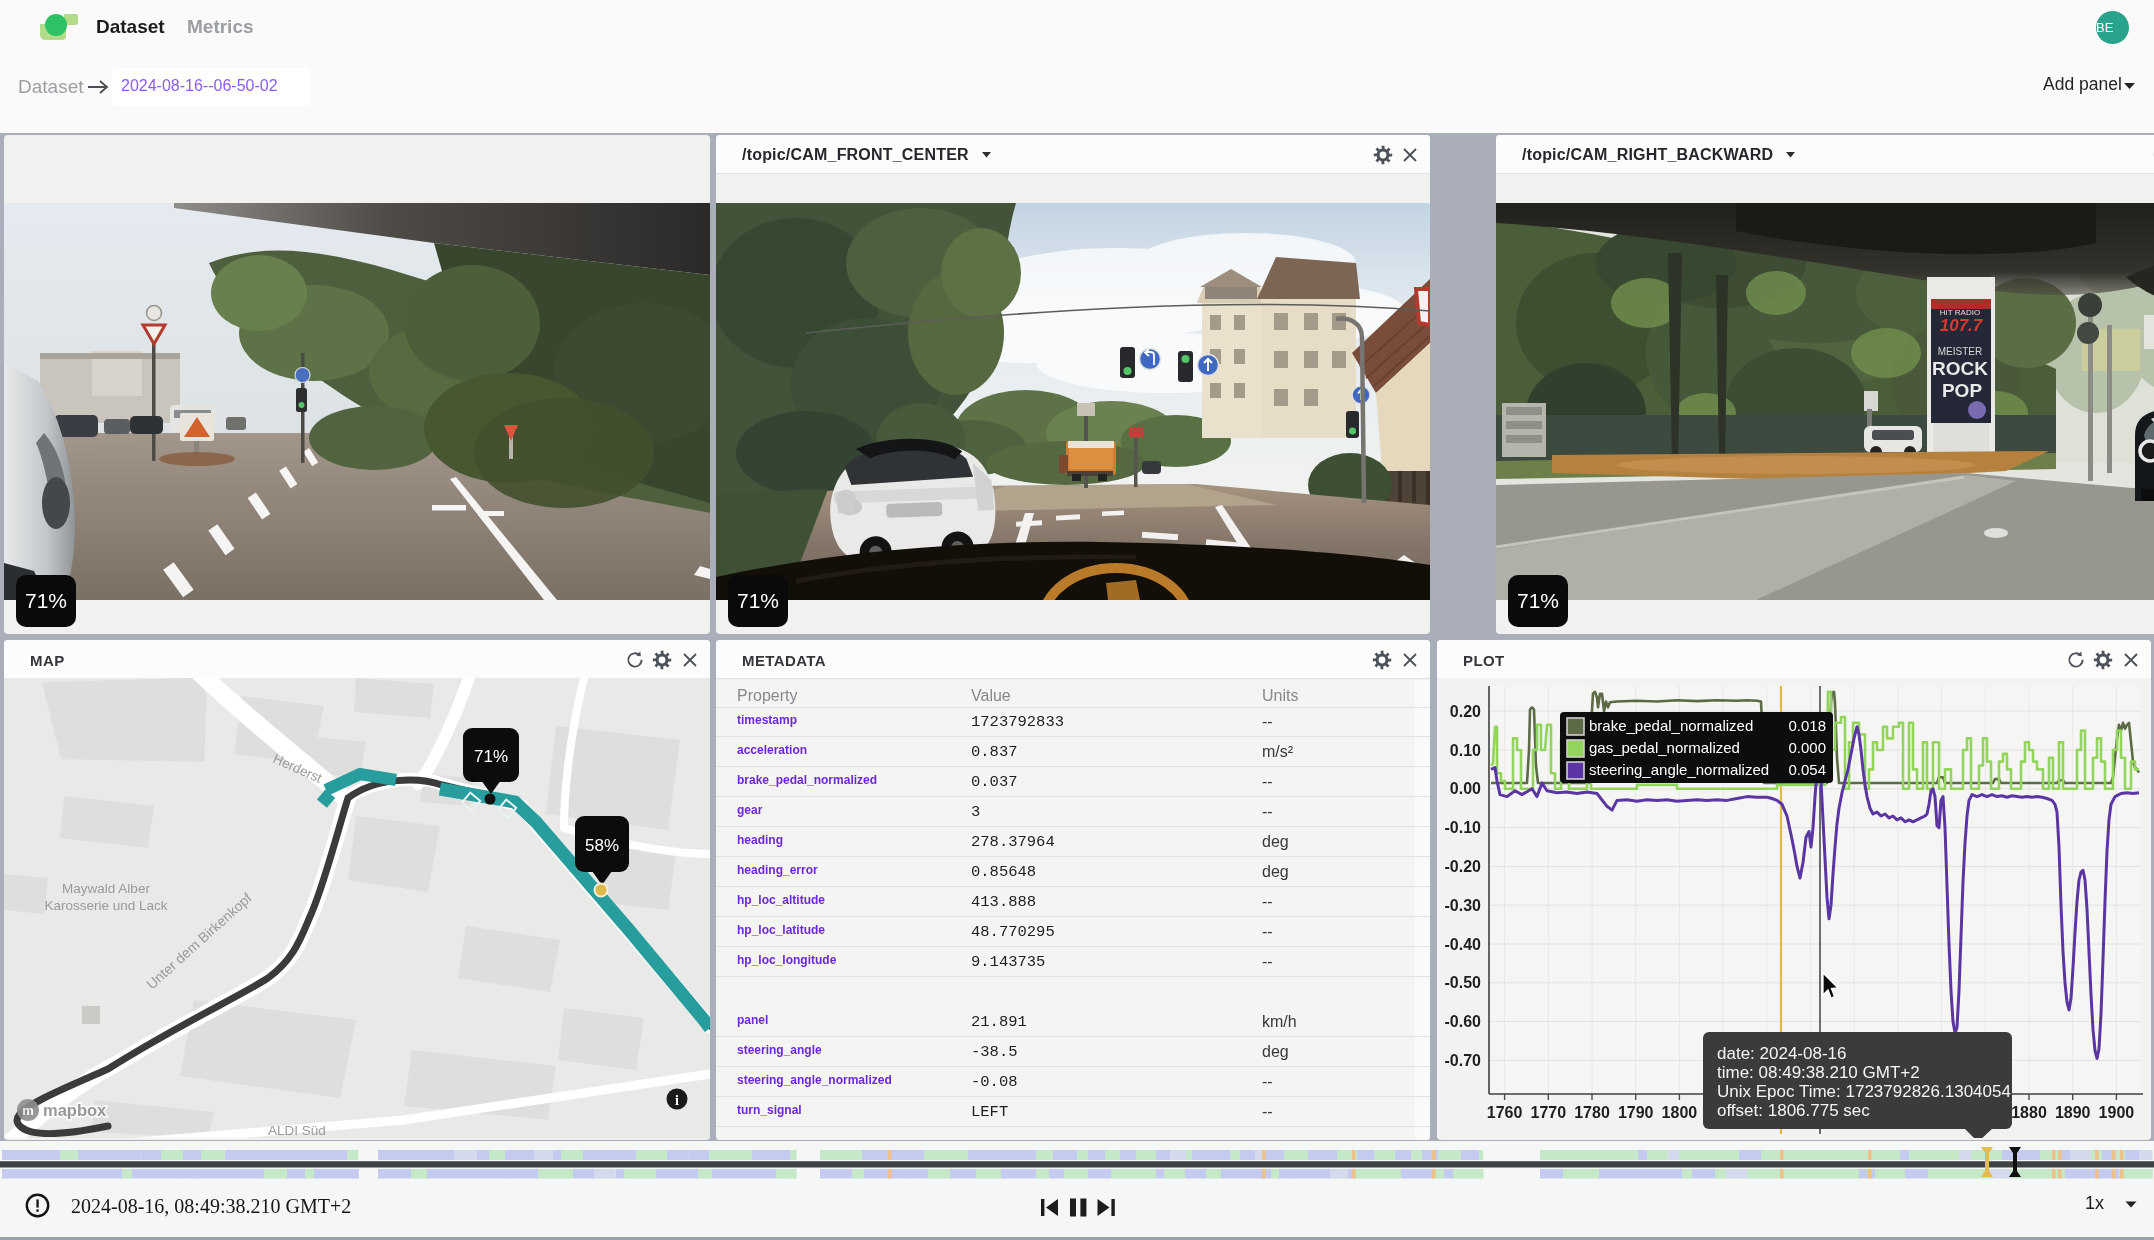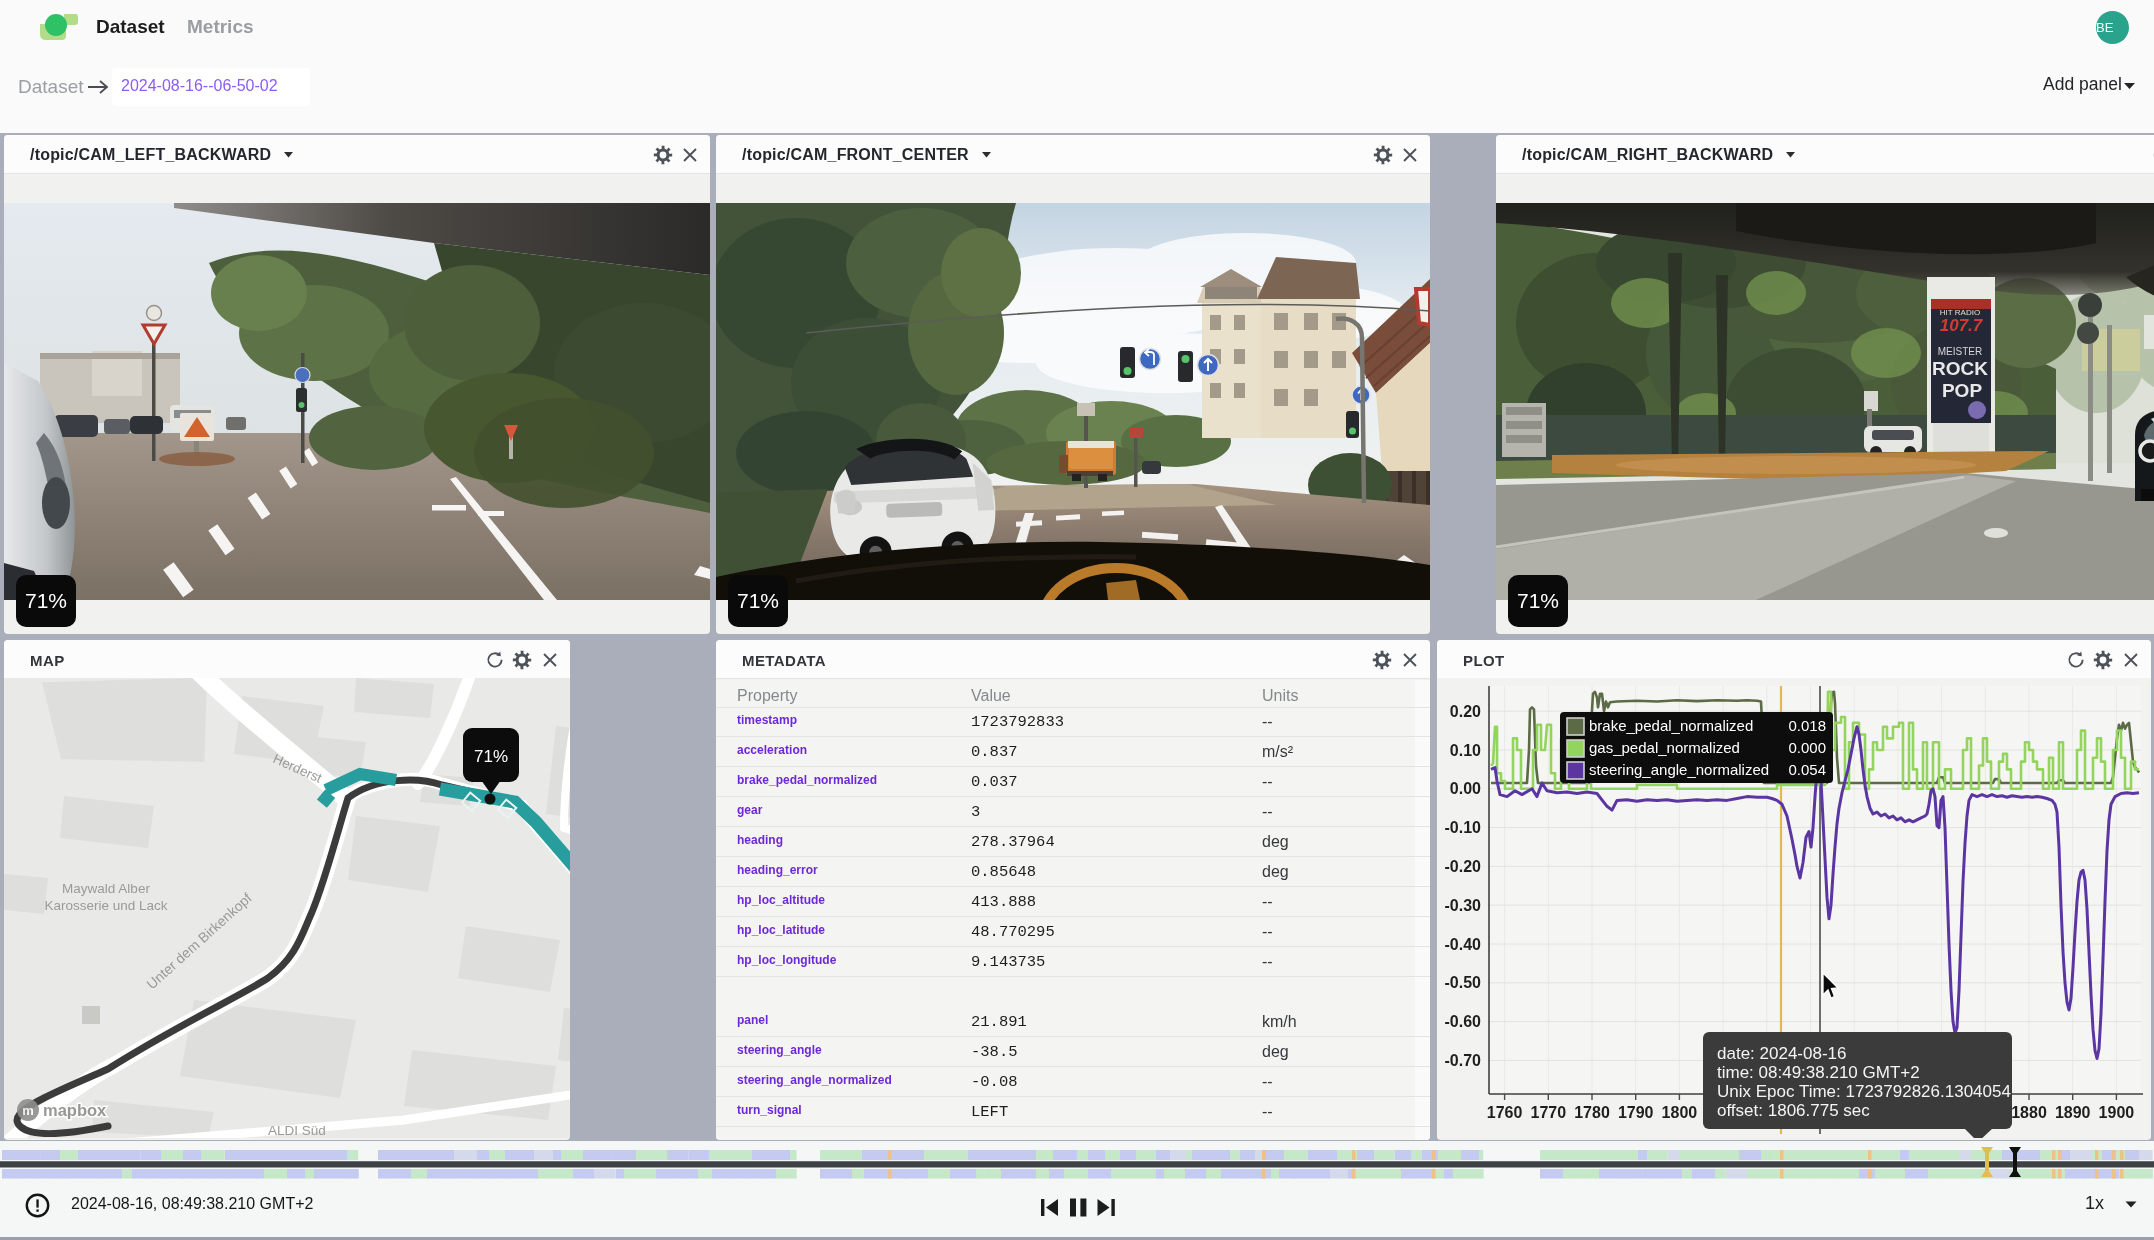--- a/index.html
+++ b/index.html
@@ -69,32 +69,20 @@
     <div class="abs" style="left:121px;top:21px;font-size:16px;color:#8b5cf6;">2024-08-16--06-50-02</div>
     <div class="abs" style="left:2043px;top:18px;font-size:17.5px;color:#232529">Add panel</div>
     <svg class="abs" style="left:2122px;top:25px" width="15" height="10" viewBox="0 0 15 10">
       <path d="M2 2 L7.5 8 L13 2 Z" fill="#232529"></path>
     </svg>
   </div>
 
   <div id="grid">
 
     <div class="panel" id="p-cam1" style="left:4px;top:1.5px;width:706px;height:499px">
-      <div class="phead">
-        <div class="ptitle">/topic/CAM_LEFT_BACKWARD<svg style="margin-left:13px;vertical-align:2px" width="9" height="6" viewBox="0 0 9 6">
-              <use href="#ic-caret"></use>
-            </svg></div>
-
-        <svg class="abs" style="right:37px;top:10px" width="20" height="20" viewBox="0 0 20 20">
-            <use href="#ic-gear"></use>
-          </svg>
-        <svg class="abs" style="right:12px;top:12px" width="16" height="16" viewBox="0 0 16 16">
-            <use href="#ic-x"></use>
-          </svg>
-      </div>
       <div class="abs" style="left:0;top:68px;width:706px;height:397px" id="scene1"><svg width="706" height="397" viewBox="0 0 706 397">
 <defs>
 <linearGradient id="g1sky" x1="0" y1="0" x2="0" y2="1">
   <stop offset="0" stop-color="#e4eaef"></stop>
                 <stop offset="1" stop-color="#d8dcdc"></stop>
 </linearGradient>
 <linearGradient id="g1br" x1="0" y1="0" x2="1" y2="0">
   <stop offset="0" stop-color="#8f8d8a"></stop>
                 <stop offset="0.4" stop-color="#4e4a46"></stop>
                 <stop offset="1" stop-color="#2b2a28"></stop>
@@ -434,21 +422,21 @@
 <path d="M 648 232 C 652 218 668 212 690 212 L 714 212 L 714 238 L 650 240 Z" fill="#5f6a6e"></path>
 <path d="M 655 216 C 668 210 686 210 700 212 L 698 220 C 684 216 668 218 660 222 Z" fill="#cfd4d4"></path>
 <circle cx="654" cy="248" r="10" fill="#1a1a1a" stroke="#e8e8e6" stroke-width="3.5"></circle>
 <rect x="664" y="256" width="40" height="18" rx="4" fill="#b9b9b4"></rect>
 <rect x="645" y="286" width="18" height="12" fill="#0c0c0c"></rect>
 </g>
 </svg></div>
       <div class="badge" style="left:12px;top:440px">71%</div>
     </div>
 
-    <div class="panel" id="p-map" style="left:4px;top:506.5px;width:566px;height:500px">
+    <div class="panel" id="p-map" style="left:4px;top:506.5px;width:706px;height:500px">
       <div class="phead">
         <div class="ptitle2">MAP</div>
         <svg class="abs" style="right:66px;top:11px" width="18" height="18" viewBox="0 0 18 18">
             <use href="#ic-refresh"></use>
           </svg>
         <svg class="abs" style="right:38px;top:10px" width="20" height="20" viewBox="0 0 20 20">
             <use href="#ic-gear"></use>
           </svg>
         <svg class="abs" style="right:12px;top:12px" width="16" height="16" viewBox="0 0 16 16">
             <use href="#ic-x"></use>
@@ -1026,21 +1014,21 @@
         <path d="M2009 6 L2021 6 L2017 12 L2017 30 L2021 36 L2009 36 L2013 30 L2013 12 Z" fill="#101010"></path>
       </svg>
     </div>
 
   <div id="bbar" class="abs" style="left:0;top:1183px;width:2154px;height:57px;background:#f5f6f6">
     <svg class="abs" style="left:25px;top:10px" width="25" height="25" viewBox="0 0 25 25">
       <circle cx="12.5" cy="12.5" r="10.7" fill="none" stroke="#141414" stroke-width="2.4"></circle>
       <rect x="11.4" y="6.4" width="2.3" height="8.2" fill="#141414"></rect>
       <rect x="11.4" y="16.4" width="2.3" height="2.4" fill="#141414"></rect>
     </svg>
-    <div class="abs" style="left:71px;top:12px;font-family:Liberation Sans, sans-serif;font-size:16px;color:#161616;">2024-08-16, 08:49:38.210 GMT+2</div>
+    <div class="abs" style="left:71px;top:12px;font-family:Liberation Serif, serif;font-size:20px;color:#161616;">2024-08-16, 08:49:38.210 GMT+2</div>
     <svg class="abs" style="left:1040px;top:15px" width="20" height="19" viewBox="0 0 20 19">
       <rect x="1" y="1" width="3.4" height="17" fill="#1c1c1c"></rect>
       <path d="M18 1 L18 18 L6 9.5 Z" fill="#1c1c1c"></path>
     </svg>
     <svg class="abs" style="left:1069px;top:15px" width="19" height="19" viewBox="0 0 19 19">
       <rect x="1" y="0.5" width="6" height="18" fill="#1c1c1c"></rect>
       <rect x="11.4" y="0.5" width="6" height="18" fill="#1c1c1c"></rect>
     </svg>
     <svg class="abs" style="left:1096px;top:15px" width="21" height="19" viewBox="0 0 21 19">
       <path d="M1.5 1 L1.5 18 L13.5 9.5 Z" fill="#1c1c1c"></path>

